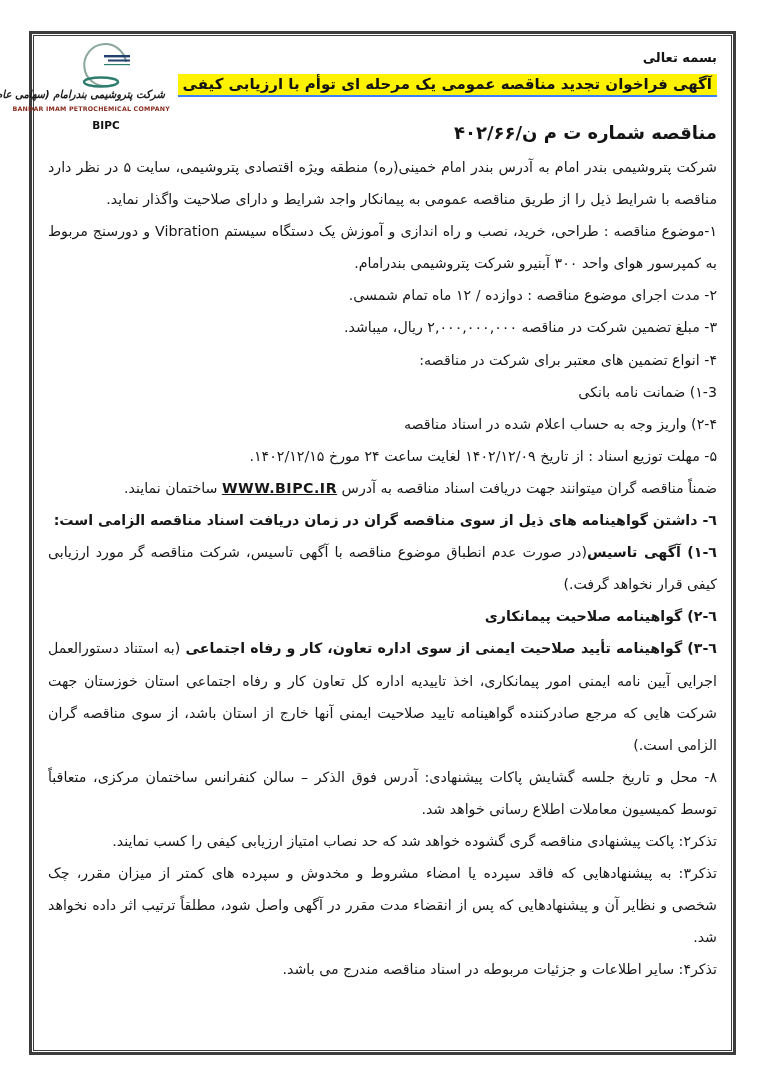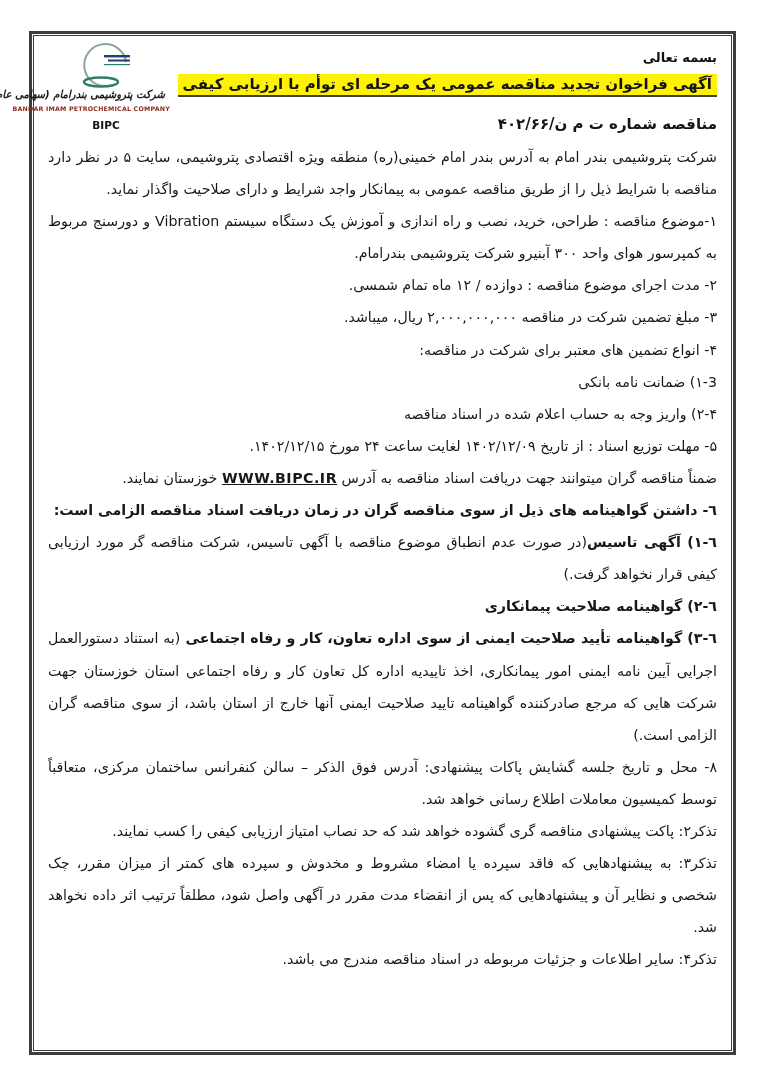--- a/index.html
+++ b/index.html
@@ -25,23 +25,23 @@
   .logo svg{display:block;margin:0 auto;}
   .logo-fa{font-size:11px;font-weight:bold;font-style:italic;color:#1c1c1c;white-space:nowrap;transform:scaleX(.92);}
   .logo-en{font-size:6.3px;font-weight:bold;color:#8b2e21;letter-spacing:.2px;margin-top:3px;white-space:nowrap;}
   .logo-abbr{font-size:10.5px;font-weight:bold;color:#111;margin-top:7px;}
   
   .header{text-align:right;padding-top:8px;}
   .bismillah{font-size:13px;font-weight:bold;}
   .title-row{margin-top:9px;}
   .title{
     display:inline-block;background:#fff200;font-weight:bold;font-size:15px;
-    padding:1px 5px 2px 5px;border-bottom:2px solid #404040;
+    padding:1px 5px 2px 5px;border-bottom:2px solid #3b82f6;
   }
-  .tender-no{font-weight:bold;font-size:15px;margin-top:18px;}
+  .tender-no{font-weight:bold;font-size:18px;margin-top:25px;}
   
   .content{
     margin-top:8px;direction:rtl;text-align:justify;
     font-size:14.2px;line-height:2.26;color:#171717;
   }
   .content p{margin:0;}
   .b{font-weight:bold;}
   .url{font-weight:bold;text-decoration:underline;letter-spacing:.5px;}
 </style>
 </head>
@@ -73,21 +73,21 @@
 
     <div class="content">
       <p>شرکت پتروشیمی بندر امام به آدرس بندر امام خمینی(ره) منطقه ویژه اقتصادی پتروشیمی، سایت ۵ در نظر دارد مناقصه با شرایط ذیل را از طریق مناقصه عمومی به پیمانکار واجد شرایط و دارای صلاحیت واگذار نماید.</p>
       <p>۱-موضوع مناقصه : طراحی، خرید، نصب و راه اندازی و آموزش یک دستگاه سیستم Vibration و دورسنج مربوط به کمپرسور هوای واحد ۳۰۰ آبنیرو شرکت پتروشیمی بندرامام.</p>
       <p>۲- مدت اجرای موضوع مناقصه : دوازده / ۱۲ ماه تمام شمسی.</p>
       <p>۳- مبلغ تضمین شرکت در مناقصه ۲,۰۰۰,۰۰۰,۰۰۰ ریال، میباشد.</p>
       <p>۴- انواع تضمین های معتبر برای شرکت در مناقصه:</p>
       <p>3‐۱) ضمانت نامه بانکی</p>
       <p>۴‐۲) واریز وجه به حساب اعلام شده در اسناد مناقصه</p>
       <p>۵- مهلت توزیع اسناد : از تاریخ ۱۴۰۲/۱۲/۰۹ لغایت ساعت ۲۴ مورخ ۱۴۰۲/۱۲/۱۵.</p>
-      <p><span>ضمناً مناقصه گران میتوانند جهت دریافت اسناد مناقصه به آدرس </span><span class="url">WWW.BIPC.IR</span><span> خوزستان نمایند.</span></p>
+      <p><span>ضمناً مناقصه گران میتوانند جهت دریافت اسناد مناقصه به آدرس </span><span class="url">WWW.BIPC.IR</span><span> ساختمان نمایند.</span></p>
       <p class="b">٦- داشتن گواهینامه های ذیل از سوی مناقصه گران در زمان دریافت اسناد مناقصه الزامی است:</p>
       <p><span class="b">٦‐١) آگهی تاسیس</span><span>(در صورت عدم انطباق موضوع مناقصه با آگهی تاسیس، شرکت مناقصه گر مورد ارزیابی کیفی قرار نخواهد گرفت.)</span></p>
       <p class="b">٦‐٢) گواهینامه صلاحیت پیمانکاری</p>
       <p><span class="b">٦‐٣) گواهینامه تأیید صلاحیت ایمنی از سوی اداره تعاون، کار و رفاه اجتماعی </span><span>(به استناد دستورالعمل اجرایی آیین نامه ایمنی امور پیمانکاری، اخذ تاییدیه اداره کل تعاون کار و رفاه اجتماعی استان خوزستان جهت شرکت هایی که مرجع صادرکننده گواهینامه تایید صلاحیت ایمنی آنها خارج از استان باشد، از سوی مناقصه گران الزامی است.)</span></p>
       <p>۸- محل و تاریخ جلسه گشایش پاکات پیشنهادی: آدرس فوق الذکر – سالن کنفرانس ساختمان مرکزی، متعاقباً توسط کمیسیون معاملات اطلاع رسانی خواهد شد.</p>
       <p>تذکر۲: پاکت پیشنهادی مناقصه گری گشوده خواهد شد که حد نصاب امتیاز ارزیابی کیفی را کسب نمایند.</p>
       <p>تذکر۳: به پیشنهادهایی که فاقد سپرده یا امضاء مشروط و مخدوش و سپرده های کمتر از میزان مقرر، چک شخصی و نظایر آن و پیشنهادهایی که پس از انقضاء مدت مقرر در آگهی واصل شود، مطلقاً ترتیب اثر داده نخواهد شد.</p>
       <p>تذکر۴: سایر اطلاعات و جزئیات مربوطه در اسناد مناقصه مندرج می باشد.</p>
 
     </div>

